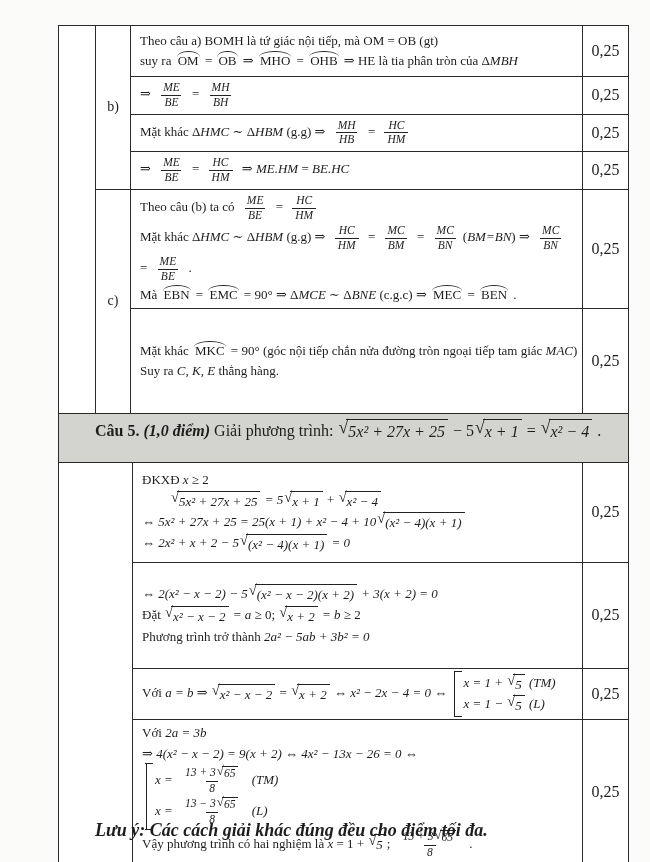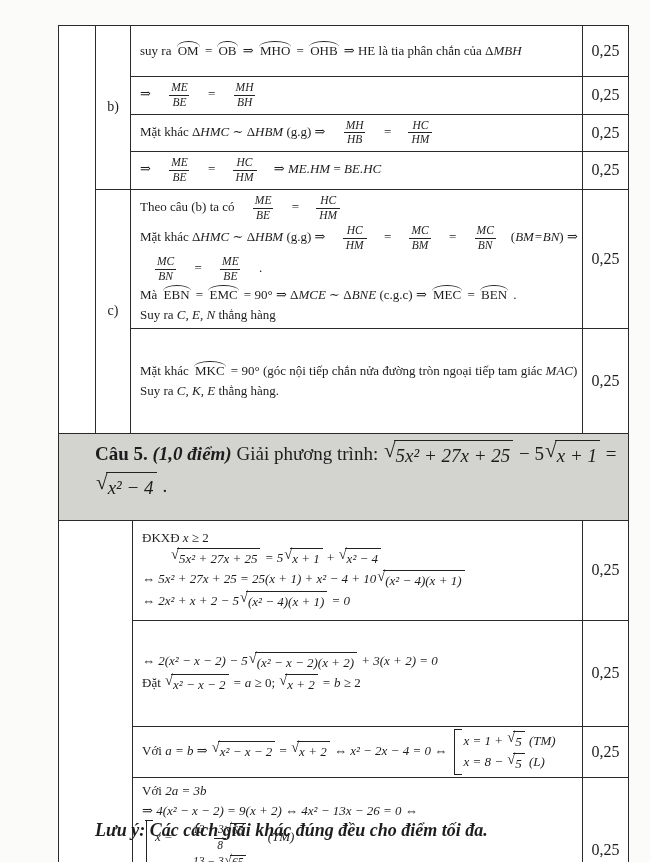--- a/index.html
+++ b/index.html
@@ -18,34 +18,34 @@
   .groups{flex:1;display:flex;flex-direction:column;min-width:0}
   .group{display:flex;border-top:1.2px solid var(--border)}
   .group:first-child{border-top:none}
   .labelcol{width:35px;flex:none;border-right:1.2px solid var(--border);display:flex;align-items:center;justify-content:center;font-size:14px}
   .grouprows{flex:1;display:flex;flex-direction:column;min-width:0}
   .row{display:flex;border-top:1.2px solid var(--border)}
   .grouprows .row:first-child,.lowerrows .row:first-child{border-top:none}
   .cell{flex:1;min-width:0;padding:3px 4px 3px 9px;display:flex;flex-direction:column;justify-content:center}
   .score{width:46px;flex:none;border-left:1.2px solid var(--border);display:flex;align-items:center;justify-content:center;font-size:16px}
   .line{line-height:1.55}
-  .gray{background:var(--band);border-top:1.2px solid var(--border);padding:5px 8px 17px 36px;font-size:19px}
+  .gray{background:var(--band);border-top:1.2px solid var(--border);padding:5px 8px 17px 36px;font-size:16px}
   .lower{display:flex;border-top:1.2px solid var(--border)}
   .leftcol{width:74px;flex:none;border-right:1.2px solid var(--border)}
   .lowerrows{flex:1;display:flex;flex-direction:column;min-width:0}
   .note{position:absolute;left:95px;top:820px;font-weight:bold;font-style:italic;font-size:18px}
   
   .i{font-style:italic}
   .b{font-weight:bold}
   .bi{font-weight:bold;font-style:italic}
   .hat{position:relative;padding:0 2px;margin:0 1px;white-space:nowrap}
   .hat::before{content:"";position:absolute;top:-2px;left:1px;right:1px;height:5px;
     border-top:1.4px solid #222;border-radius:50% 50% 0 0/100% 100% 0 0}
   .frac{display:inline-flex;flex-direction:column;align-items:center;vertical-align:middle;
-    font-style:italic;font-size:11.5px;line-height:1.2;margin:1px 14px;text-align:left;white-space:nowrap}
+    font-style:italic;font-size:11.5px;line-height:1.2;margin:1px 6px;text-align:left;white-space:nowrap}
   .fn{padding:0 3px}
   .fd{border-top:1.1px solid #222;padding:0 3px}
   .sqrt{display:inline-flex;align-items:flex-start;vertical-align:middle;font-style:italic;white-space:nowrap;margin:0 1px}
   .rad{font-style:normal;font-size:1.12em;line-height:1.05;transform:translateY(-1px)}
   .sbar{border-top:1.3px solid #222;padding:0 3px 0 2px;margin-left:-2px}
   .cases{display:inline-flex;flex-direction:column;justify-content:center;vertical-align:middle;
     border-left:1.6px solid #222;padding:1px 4px 1px 8px;margin-left:4px;position:relative;font-style:italic}
   .cases::before,.cases::after{content:"";position:absolute;left:-1.6px;width:8px;border-top:1.6px solid #222}
   .cases::before{top:-1px}
   .cases::after{bottom:-1px}
@@ -56,21 +56,22 @@
 
 <div class="tbl">
   <div class="upper">
     <div class="outercol"></div>
     <div class="groups">
         <div class="group">
           <div class="labelcol">b)</div>
           <div class="grouprows">
             <div class="row" style="min-height: 50px;">
               <div class="cell">
-                <div class="line"><span>suy ra </span><span class="hat">OM</span><span> = </span><span class="hat">OB</span><span> ⇒ </span><span class="hat">MHO</span><span> = </span><span class="hat">OHB</span><span>  ⇒ HE là tia phân chắn của Δ</span><span class="i">MBH</span></div>
+                <div class="line"><span>Theo câu a) BOMH là tứ giác nội tiếp, mà OM = OB (gt)</span></div>
+                <div class="line"><span>suy ra </span><span class="hat">OM</span><span> = </span><span class="hat">OB</span><span> ⇒ </span><span class="hat">MHO</span><span> = </span><span class="hat">OHB</span><span>  ⇒ HE là tia phân tròn của Δ</span><span class="i">MBH</span></div>
               </div>
               <div class="score">0,25</div>
             </div>
             <div class="row" style="min-height: 34px;">
               <div class="cell">
                 <div class="line"><span>⇒ </span><span class="frac">
                     <span class="fn">ME</span>
                     <span class="fd">BE</span>
                   </span><span> = </span><span class="frac">
                     <span class="fn">MH</span>
@@ -127,21 +128,20 @@
                     <span class="fn">MC</span>
                     <span class="fd">BN</span>
                   </span><span>(</span><span class="i">BM=BN</span><span>) ⇒ </span><span class="frac">
                     <span class="fn">MC</span>
                     <span class="fd">BN</span>
                   </span><span> = </span><span class="frac">
                     <span class="fn">ME</span>
                     <span class="fd">BE</span>
                   </span><span> .</span></div>
                 <div class="line"><span>Mà </span><span class="hat">EBN</span><span> = </span><span class="hat">EMC</span><span> = 90° ⇒ Δ</span><span class="i">MCE</span><span> ∼ Δ</span><span class="i">BNE</span><span> (c.g.c) ⇒ </span><span class="hat">MEC</span><span> = </span><span class="hat">BEN</span><span> .</span></div>
-                <div class="line"><span>Suy ra </span><span class="i">C, E, N</span><span> thẳng hàng</span></div>
               </div>
               <div class="score">0,25</div>
             </div>
             <div class="row" style="min-height: 105px; justify-content: center;">
               <div class="cell">
                 <div class="line"><span>Mặt khác </span><span class="hat">MKC</span><span> = 90° (góc nội tiếp chắn nửa đường tròn ngoại tiếp tam giác </span><span class="i">MAC</span><span>)</span></div>
                 <div class="line"><span>Suy ra </span><span class="i">C, K, E</span><span> thẳng hàng.</span></div>
               </div>
               <div class="score">0,25</div>
             </div>
@@ -194,37 +194,38 @@
                 <span class="rad">√</span>
                 <span class="sbar">(x² − x − 2)(x + 2)</span>
               </span><span class="i"> + 3(x + 2) = 0</span></div>
             <div class="line"><span>Đặt </span><span class="sqrt">
                 <span class="rad">√</span>
                 <span class="sbar">x² − x − 2</span>
               </span><span class="i"> = a</span><span> ≥ 0; </span><span class="sqrt">
                 <span class="rad">√</span>
                 <span class="sbar">x + 2</span>
               </span><span class="i"> = b</span><span> ≥ 2</span></div>
+            <div class="line"><span>Phương trình trở thành </span><span class="i">2a² − 5ab + 3b² = 0</span></div>
           </div>
           <div class="score">0,25</div>
         </div>
         <div class="row" style="min-height: 46px;">
           <div class="cell">
             <div class="line"><span>Với </span><span class="i">a = b</span><span> ⇒ </span><span class="sqrt">
                 <span class="rad">√</span>
                 <span class="sbar">x² − x − 2</span>
               </span><span> = </span><span class="sqrt">
                 <span class="rad">√</span>
                 <span class="sbar">x + 2</span>
               </span><span> ⇔ </span><span class="i">x² − 2x − 4 = 0</span><span> ⇔ </span><span class="cases">
                 <div class="caseline"><span>x = 1 + </span><span class="sqrt">
                     <span class="rad">√</span>
                     <span class="sbar">5</span>
                   </span><span>   </span><span class="i">(TM)</span></div>
-                <div class="caseline"><span>x = 8 − </span><span class="sqrt">
+                <div class="caseline"><span>x = 1 − </span><span class="sqrt">
                     <span class="rad">√</span>
                     <span class="sbar">5</span>
                   </span><span>   (L)</span></div>
               </span></div>
           </div>
           <div class="score">0,25</div>
         </div>
         <div class="row" style="min-height: 126px; gap: 44px;">
           <div class="cell">
             <div class="line"><span>Với </span><span class="i">2a = 3b</span></div>

